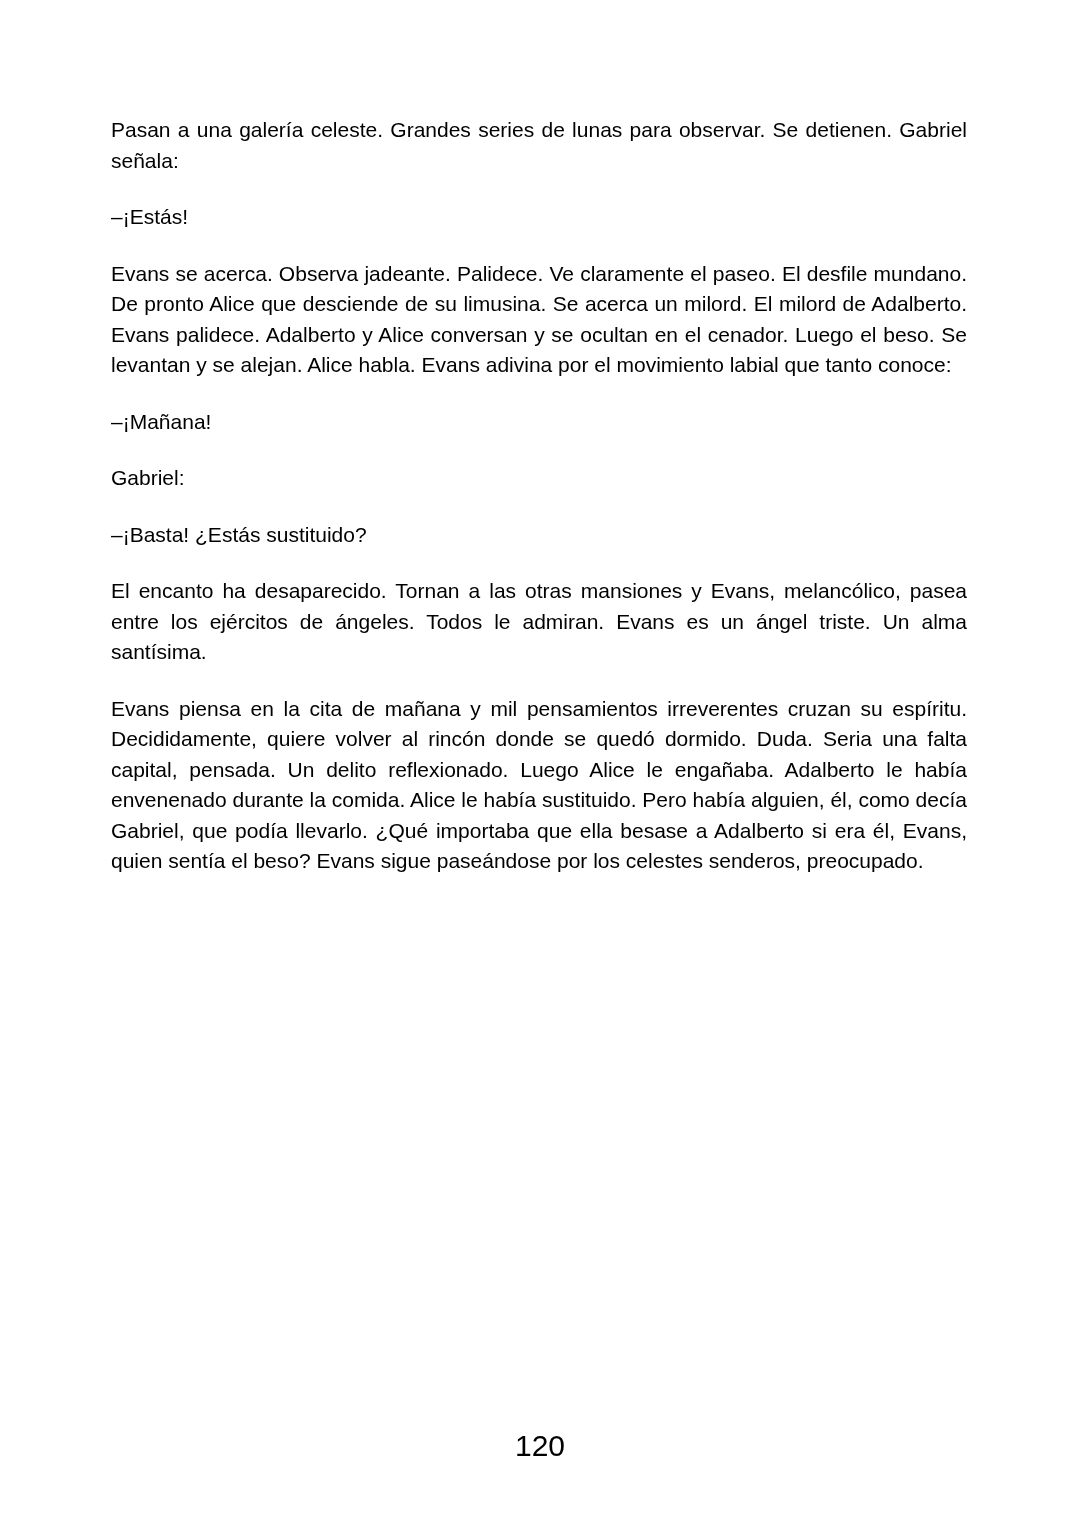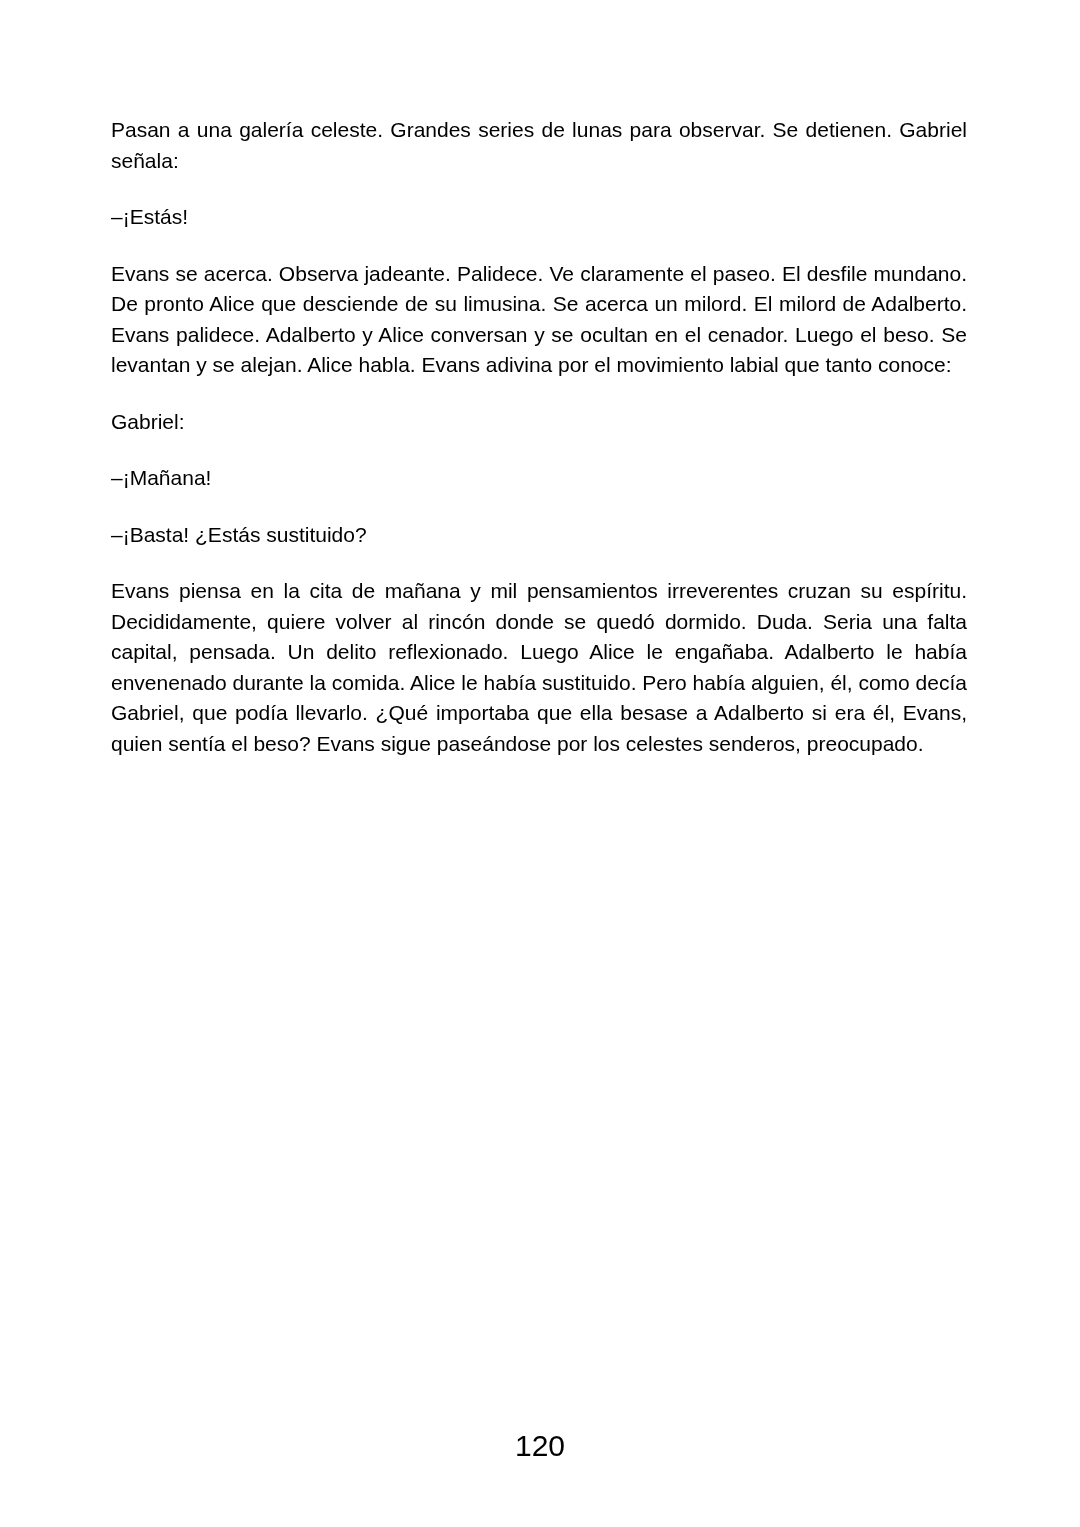--- a/index.html
+++ b/index.html
@@ -43,21 +43,22 @@
 </style>
 </head>
 <body>
 
 <div class="page">
 
   <div class="text-block">
     <p>Pasan a una galería celeste. Grandes series de lunas para observar. Se detienen. Gabriel señala:</p>
     <p>–¡Estás!</p>
     <p>Evans se acerca. Observa jadeante. Palidece. Ve claramente el paseo. El desfile mundano. De pronto Alice que desciende de su limusina. Se acerca un milord. El milord de Adalberto. Evans palidece. Adalberto y Alice conversan y se ocultan en el cenador. Luego el beso. Se levantan y se alejan. Alice habla. Evans adivina por el movimiento labial que tanto conoce:</p>
+    <p>–¡Mañana!</p>
     <p>Gabriel:</p>
-    <p>–¡Mañana!</p>
     <p>–¡Basta! ¿Estás sustituido?</p>
+    <p>El encanto ha desaparecido. Tornan a las otras mansiones y Evans, melancólico, pasea entre los ejércitos de ángeles. Todos le admiran. Evans es un ángel triste. Un alma santísima.</p>
     <p>Evans piensa en la cita de mañana y mil pensamientos irreverentes cruzan su espíritu. Decididamente, quiere volver al rincón donde se quedó dormido. Duda. Seria una falta capital, pensada. Un delito reflexionado. Luego Alice le engañaba. Adalberto le había envenenado durante la comida. Alice le había sustituido. Pero había alguien, él, como decía Gabriel, que podía llevarlo. ¿Qué importaba que ella besase a Adalberto si era él, Evans, quien sentía el beso? Evans sigue paseándose por los celestes senderos, preocupado.</p>
   </div>
 
   <div class="page-number">120</div>
 
 </div>
 
 </body></html>

